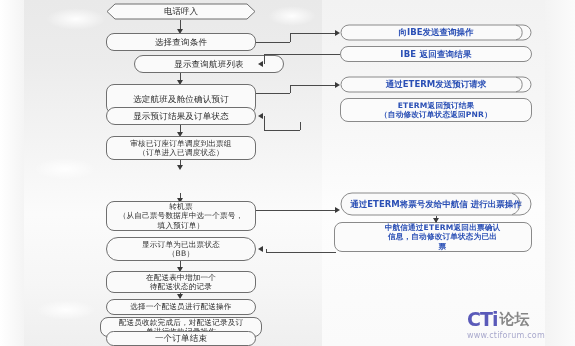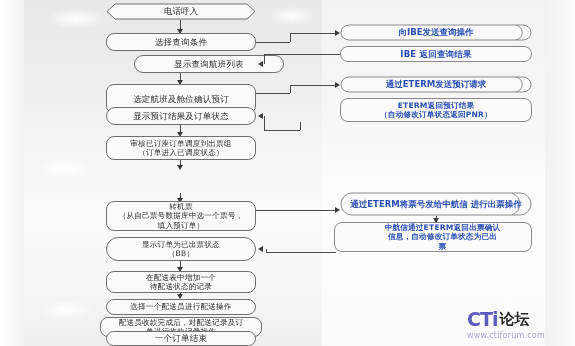--- a/index.html
+++ b/index.html
@@ -57,21 +57,21 @@
   .arrow.down{border-left:3px solid transparent;border-right:3px solid transparent;border-top:5px solid #3a3a3a;}
   .arrow.left{border-top:3px solid transparent;border-bottom:3px solid transparent;border-right:5px solid #3a3a3a;}
   .arrow.right{border-top:3px solid transparent;border-bottom:3px solid transparent;border-left:5px solid #3a3a3a;}
 
   
   .wm{position:absolute;right:4px;bottom:2px;width:104px;height:40px;
       display:flex;flex-direction:column;align-items:flex-start;justify-content:center;
       opacity:.85;margin-top:11px;}
   .wm .row1{display:flex;align-items:center;height:22px;}
   .wm .cti{font-size:19px;font-weight:bold;color:#3f3fae;letter-spacing:-1px;font-family:"DejaVu Sans",sans-serif;}
-  .wm .lt{font-size:15px;font-weight:bold;color:#000000;margin-left:2px;}
+  .wm .lt{font-size:15px;font-weight:bold;color:#737373;margin-left:2px;}
   .wm .url{font-size:8px;color:#9a9ac4;letter-spacing:.2px;margin-top:1px;}
 </style>
 </head>
 <body>
 
 <div id="stage">
 
   <div class="bg-base"></div>
   <div class="bg-band"></div>
   <div class="bg-band2"></div>

